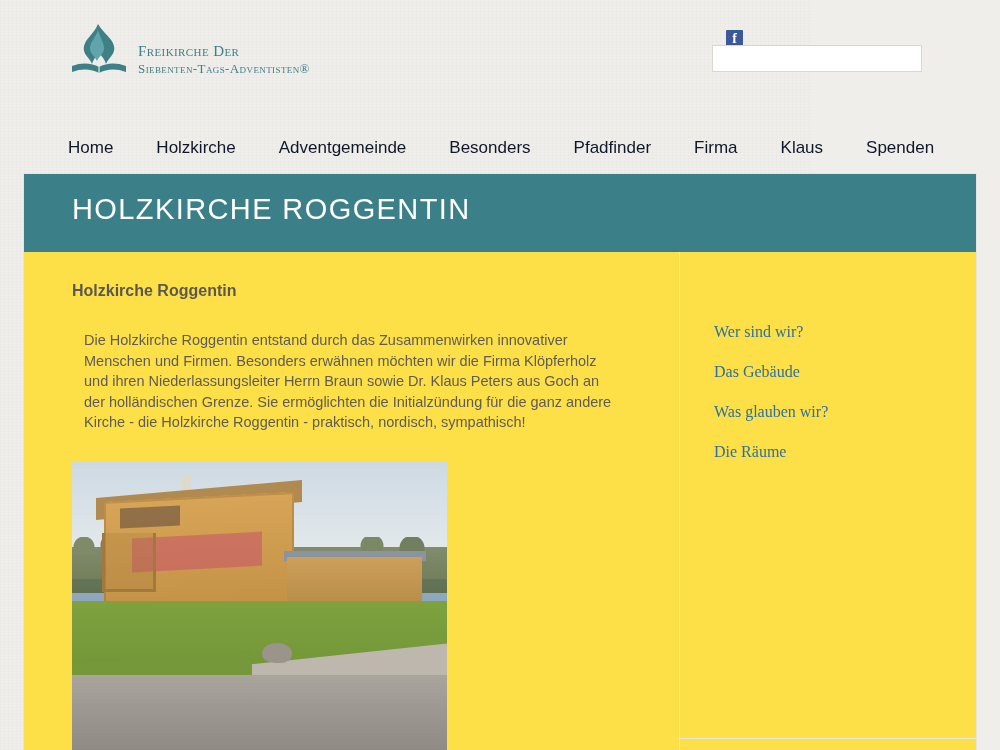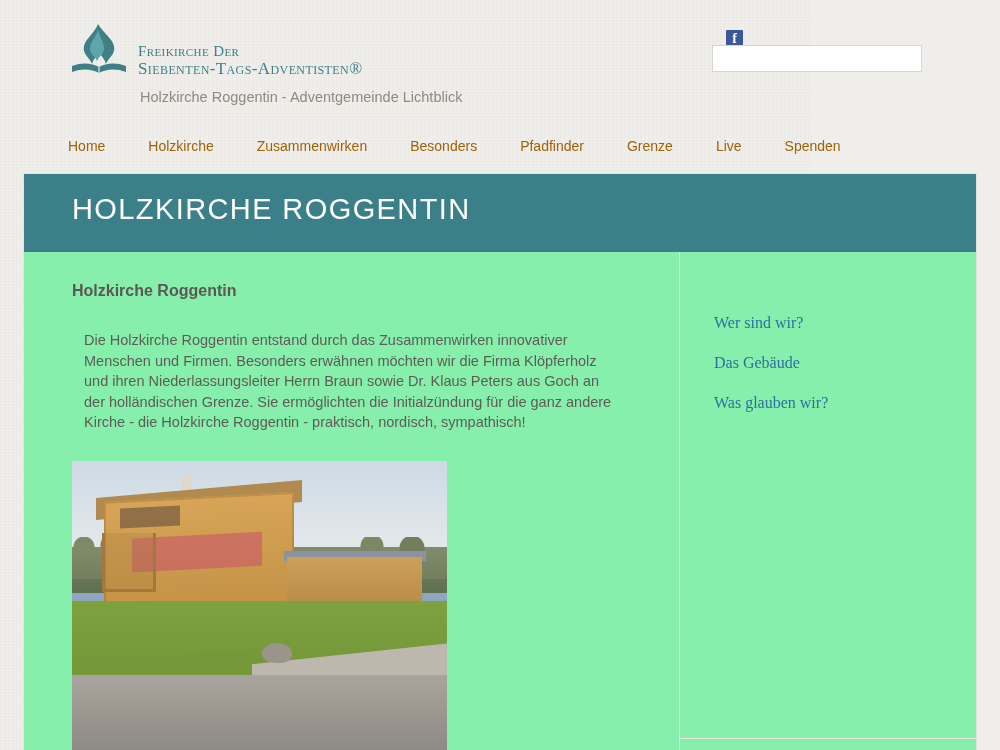--- a/index.html
+++ b/index.html
@@ -53,21 +53,21 @@
   }
   .logo-line1, .logo-line2 {
     font-family: "Liberation Serif", serif;
     color: #3f7f86;
     letter-spacing: 0.4px;
     font-size: 15px;
     line-height: 18px;
     font-variant: small-caps;
     text-transform: capitalize;
   }
-  .logo-line2 { font-size: 17px; }
+  .logo-line2 { font-size: 13px; }
   .tagline {
     position: absolute;
     left: 140px;
     top: 89px;
     font-size: 14.5px;
     color: #8d8a80;
     font-family: "Liberation Sans", sans-serif;
   }
   .fb-icon {
     position: absolute;
@@ -109,39 +109,39 @@
 
   
   .nav {
     position: absolute;
     top: 132px;
     left: 68px;
     display: flex;
     align-items: center;
   }
   .nav-item {
-    font-size: 14px;
-    color: #a16207;
+    font-size: 17px;
+    color: #0f172a;
     padding: 6px 0;
     margin-right: 43px;
     text-decoration: none;
     font-family: "Liberation Sans", sans-serif;
     white-space: nowrap;
     text-align: center;
   }
   .nav-item:last-child { margin-right: 14px; }
 
   
   .content-frame {
     position: absolute;
     left: 24px;
     top: 174px;
     width: 952px;
     height: 576px;
-    background: #86efac;
+    background: #fde047;
     box-shadow: 0 0 0 1px #e6e4de;
   }
   .title-bar {
     position: absolute;
     left: 0; top: 0;
     width: 952px;
     height: 78px;
     background: #3b8089;
   }
   .title-bar h1 {
@@ -341,20 +341,21 @@
     top: 140px;
     width: 42px;
     height: 16px;
     background: #3d4a5a;
     border-radius: 5px 7px 3px 3px;
   }
 
   
   .side-links {
     padding: 62px 0 0 34px;
+    margin-top: 9px;
   }
   .side-link {
     display: block;
     font-family: "Liberation Serif", serif;
     font-size: 16px;
     color: #2f6f9e;
     text-decoration: none;
     margin-bottom: 22px;
   }
   .side-divider {
@@ -382,37 +383,36 @@
           <path d="M4 44 C14 40 24 41 31 45 C38 41 48 40 58 44 L58 50 C48 46 38 47 31 51 C24 47 14 46 4 50 Z" fill="#3f7f86"></path>
           <path d="M31 45 L31 51" stroke="#ffffff" stroke-width="1" fill="none"></path>
         </svg>
       </div>
       <div class="logo-text">
         <div class="logo-line1">Freikirche der</div>
         <div class="logo-line2">Siebenten-Tags-Adventisten®</div>
       </div>
     </div>
 
-    <div class="tagline">Holzkirche Roggentin - Adventgemeinde Lichtblick</div>
 
     <div class="fb-icon">f</div>
 
     <div class="search-box">
       <input type="text" value="" placeholder="" style="">
     </div>
   </div>
 
   <div class="nav">
     <a class="nav-item" href="#">Home</a>
     <a class="nav-item" href="#">Holzkirche</a>
-    <a class="nav-item" href="#">Zusammenwirken</a>
+    <a class="nav-item" href="#">Adventgemeinde</a>
     <a class="nav-item" href="#">Besonders</a>
     <a class="nav-item" href="#">Pfadfinder</a>
-    <a class="nav-item" href="#">Grenze</a>
-    <a class="nav-item" href="#">Live</a>
+    <a class="nav-item" href="#">Firma</a>
+    <a class="nav-item" href="#">Klaus</a>
     <a class="nav-item" href="#">Spenden</a>
   </div>
 
   <div class="content-frame">
 
     <div class="title-bar">
       <h1>HOLZKIRCHE ROGGENTIN</h1>
     </div>
 
     <div class="columns">
@@ -439,19 +439,20 @@
           <div class="rock"></div>
           <div class="road"></div>
         </div>
       </div>
 
       <div class="side-col">
         <div class="side-links">
           <a class="side-link" href="#">Wer sind wir?</a>
           <a class="side-link" href="#">Das Gebäude</a>
           <a class="side-link" href="#">Was glauben wir?</a>
+          <a class="side-link" href="#">Die Räume</a>
         </div>
         <div class="side-divider"></div>
       </div>
 
     </div>
   </div>
 </div>
 
 </body></html>

